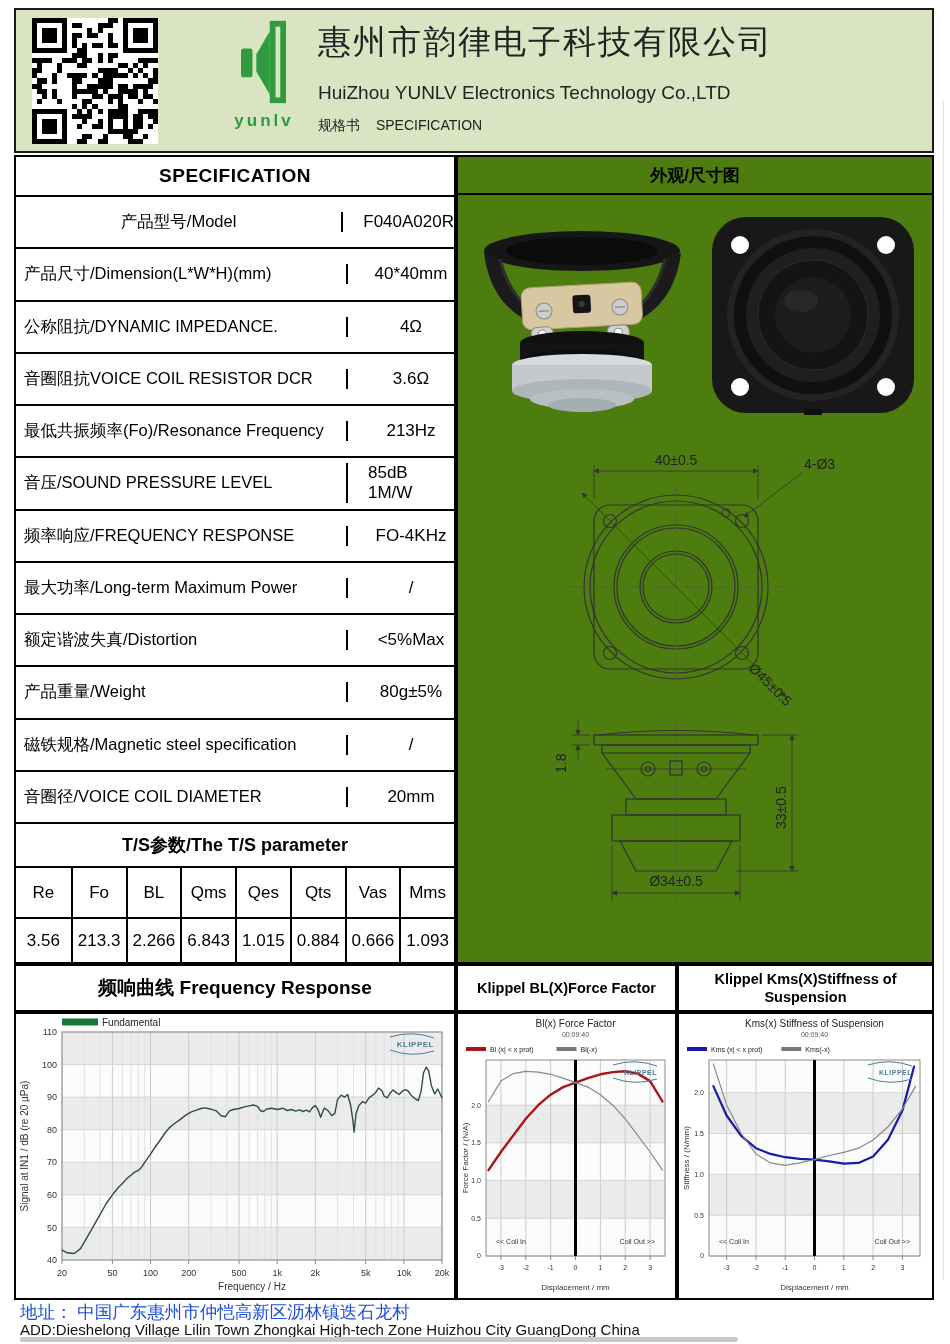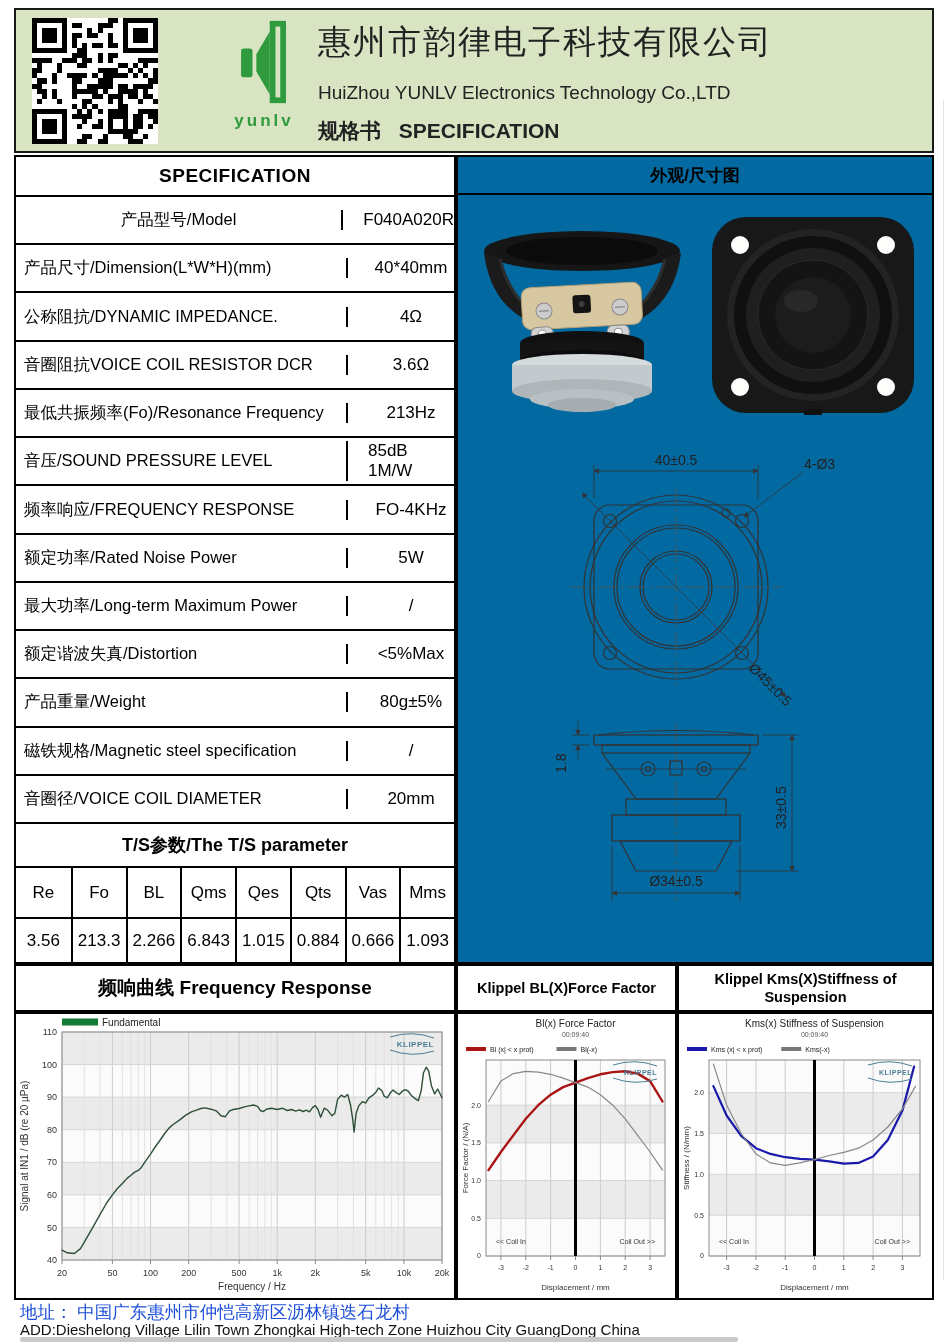--- a/index.html
+++ b/index.html
@@ -8,42 +8,42 @@
 
   
   .header-band { position:absolute; left:14px; top:8px; width:920px; height:145px;
     background:#d9e4c3; border:2px solid #1a1a1a; }
   .qr { position:absolute; left:16px; top:8px; width:126px; height:126px; }
   .logo-wrap { position:absolute; left:196px; top:8px; width:104px; text-align:center; }
   .logo-text { margin-top:1px; font-size:17px; font-weight:bold; color:#2f9a3e; letter-spacing:3px; }
   .header-text { position:absolute; left:302px; top:10px; width:608px; text-align:left; color:#222; }
   .company-cn { font-size:33px; font-weight:500; letter-spacing:2px; }
   .company-en { font-size:19px; margin-top:17px; }
-  .doc-type { font-size:21px; margin-top:13px;font-weight:bold; }
+  .doc-type { font-size:14px; margin-top:13px; }
   .doc-type .gap { display:inline-block; width:12px; }
 
   
   .left-col { position:absolute; left:14px; top:155px; width:442px; height:809px;
     border:2px solid #000; display:flex; flex-direction:column; background:#fff; }
   .sec-title { height:38px; display:flex; align-items:center; justify-content:center;
     font-weight:bold; font-size:19px; letter-spacing:0.5px; }
   .spec-rows { flex:1; display:flex; flex-direction:column; }
   .spec-row { flex:1; display:flex; border-top:2px solid #000;align-items:center; }
   .spec-row .lbl { width:330px; display:flex; align-items:center; padding:0 4px 0 8px; font-size:16.5px; }
   .spec-row .lbl.center { justify-content:center; padding-left:4px; }
   .spec-row .val { flex:1; border-left:2px solid #000; display:flex; align-items:center; justify-content:center; font-size:17px;padding-left:20px; }
   .ts-title { height:44px; border-top:2px solid #000; display:flex; align-items:center; justify-content:center;
     font-weight:bold; font-size:18px; }
   .ts-row { display:grid; grid-template-columns:repeat(8,1fr); border-top:2px solid #000; }
   .ts-row.hrow { height:51px; } .ts-row.vrow { height:45px; }
   .ts-cell { display:flex; align-items:center; justify-content:center; font-size:17px; border-left:2px solid #000; }
   .ts-cell:first-child { border-left:none; }
 
   
-  .right-panel { position:absolute; left:456px; top:155px; width:478px; height:809px; border:2px solid #000; background:#0369a1; }
+  .right-panel { position:absolute; left:456px; top:155px; width:478px; height:809px; border:2px solid #000; background:#4d7c0f; }
   .panel-title { height:38px; border-bottom:2px solid #000; display:flex; align-items:center; justify-content:center;
     font-weight:bold; font-size:17px; }
   .panel-body { position:relative; width:100%; height:767px; }
 
   
   .cell { position:absolute; border:2px solid #000; background:#fff; }
   .head { display:flex; align-items:center; justify-content:center; text-align:center; font-weight:bold; }
   .fr-head { left:14px; top:964px; width:442px; height:48px; font-size:19px; }
   .bl-head { left:456px; top:964px; width:221px; height:48px; font-size:14.5px; line-height:1.25; }
   .kms-head { left:677px; top:964px; width:257px; height:48px; font-size:14.5px; line-height:1.25; }
@@ -315,24 +315,20 @@
         </div>
         <div class="spec-row">
           <div class="lbl">音压/SOUND PRESSURE LEVEL</div>
           <div class="val">85dB 1M/W</div>
         </div>
         <div class="spec-row">
           <div class="lbl">频率响应/FREQUENCY RESPONSE</div>
           <div class="val">FO-4KHz</div>
         </div>
         <div class="spec-row">
-          <div class="lbl">额定功率/Rated Noise Power</div>
-          <div class="val">5W</div>
-        </div>
-        <div class="spec-row">
           <div class="lbl">最大功率/Long-term Maximum Power</div>
           <div class="val">/</div>
         </div>
         <div class="spec-row">
           <div class="lbl">额定谐波失真/Distortion</div>
           <div class="val">&lt;5%Max</div>
         </div>
         <div class="spec-row">
           <div class="lbl">产品重量/Weight</div>
           <div class="val">80g±5%</div>

